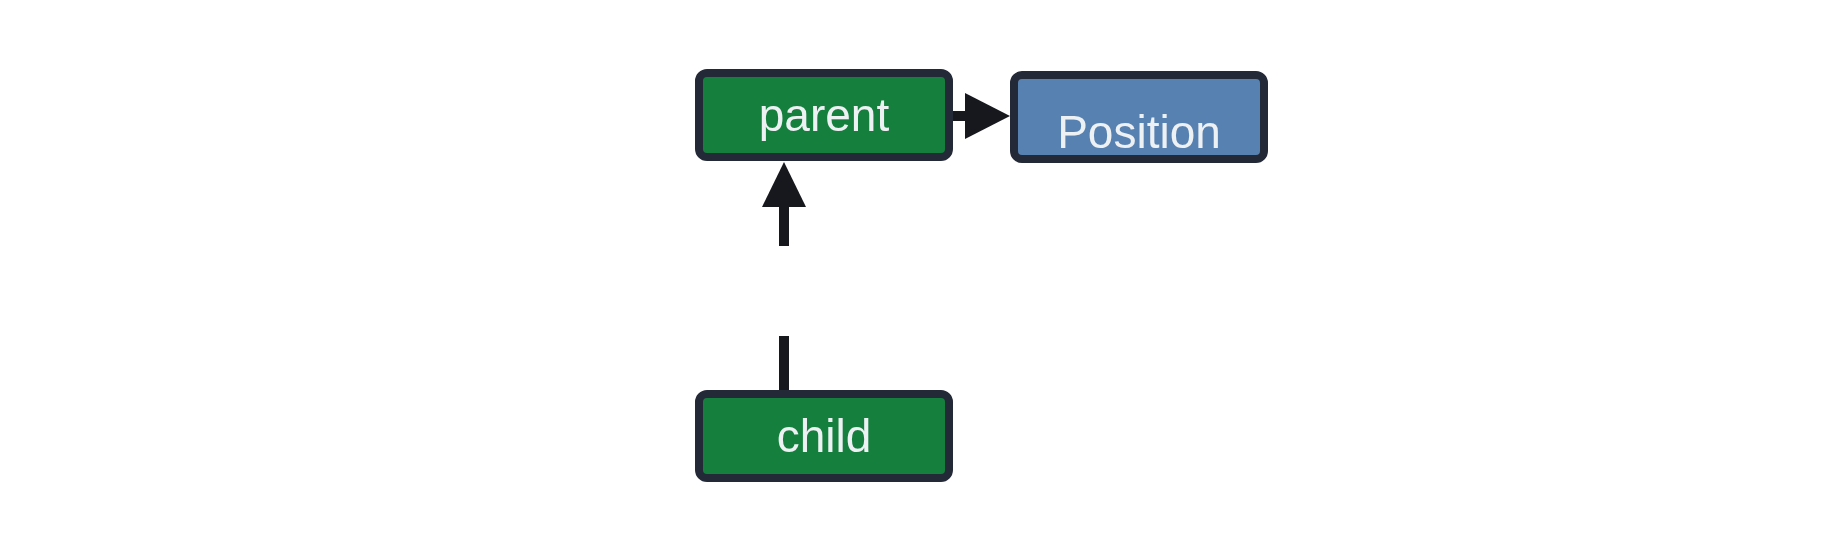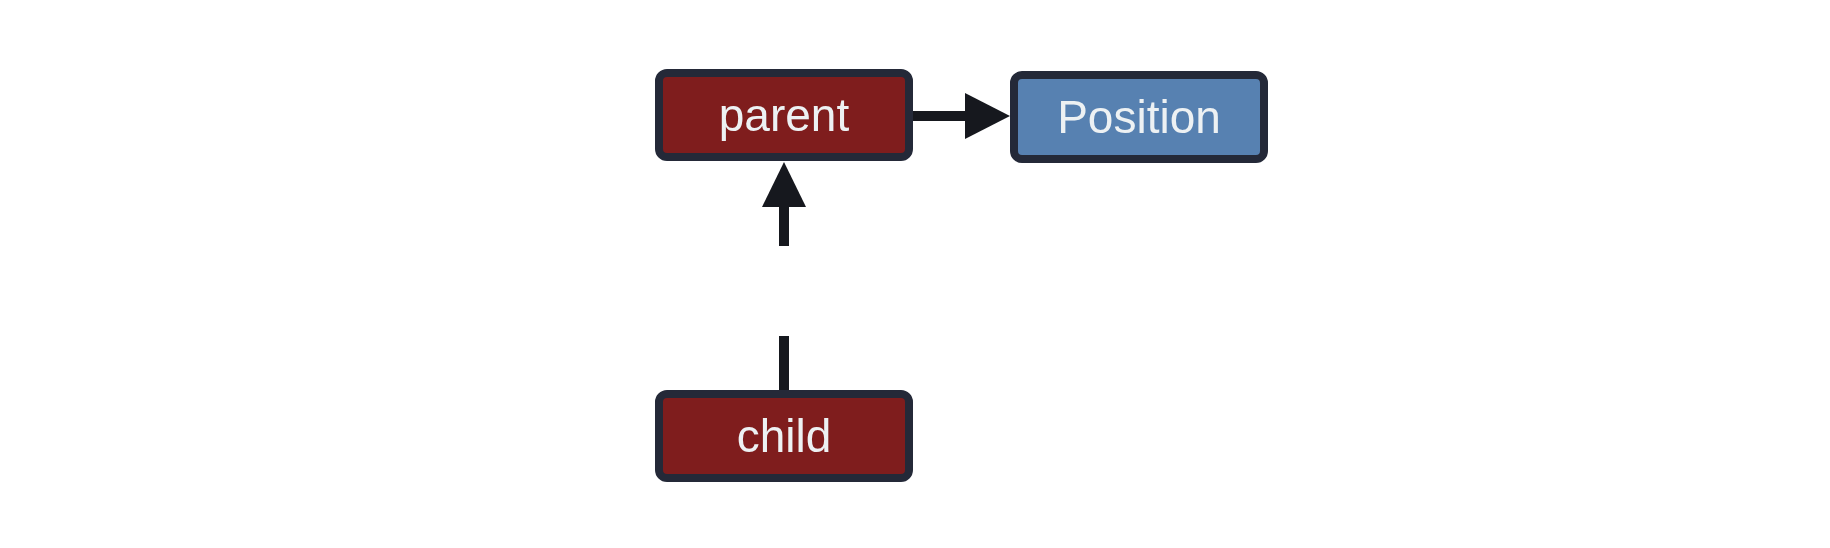--- a/index.html
+++ b/index.html
@@ -31,25 +31,25 @@
     border: 8px solid #242938;
     border-radius: 12px;
     display: flex;
     align-items: center;
     justify-content: center;
     color: #edf1f3;
     font-size: 46px;
     line-height: 1;
     white-space: nowrap;
   }
-  .node.green { background: #7f1d1d; }
+  .node.green { background: #15803d; margin-left: 40px; }
   .node.blue  { background: #5781b1; }
 
   #node-parent   { left: 655px;  top: 69px;  }
-  #node-position { left: 1010px; top: 71px;  }
+  #node-position { left: 1010px; top: 71px; align-items: flex-end;  }
   #node-childof  { left: 655px;  top: 245px; height: 91px; }
   #node-child    { left: 655px;  top: 390px; }
 
   .edge-shape { fill: #16181e; }
 </style>
 </head>
 <body>
 
 <div class="stage">
 

